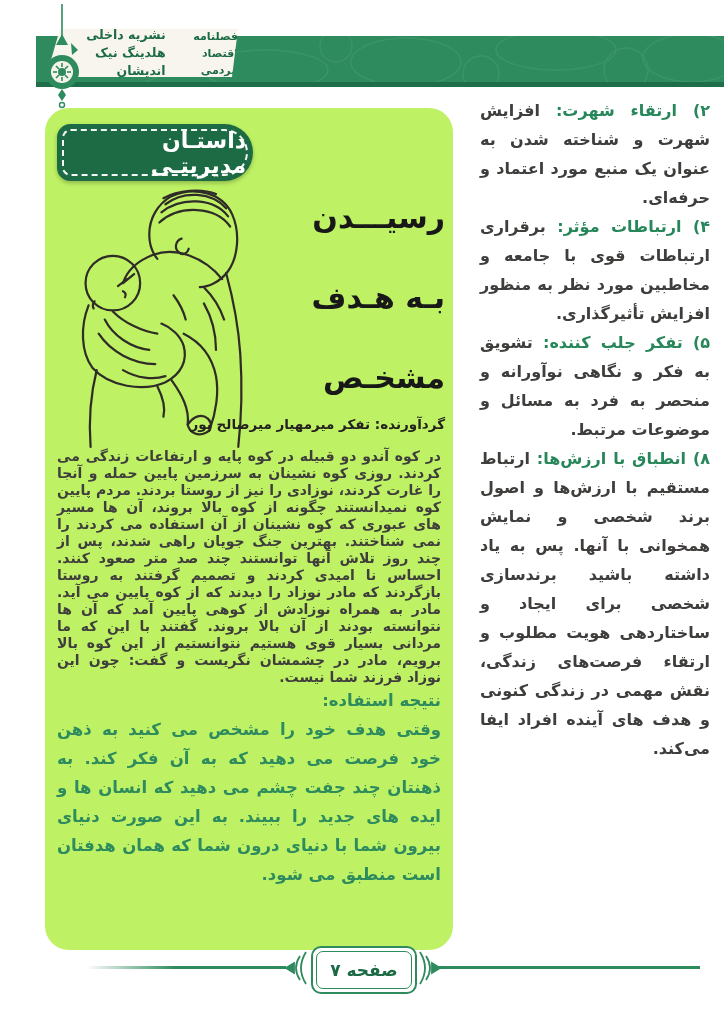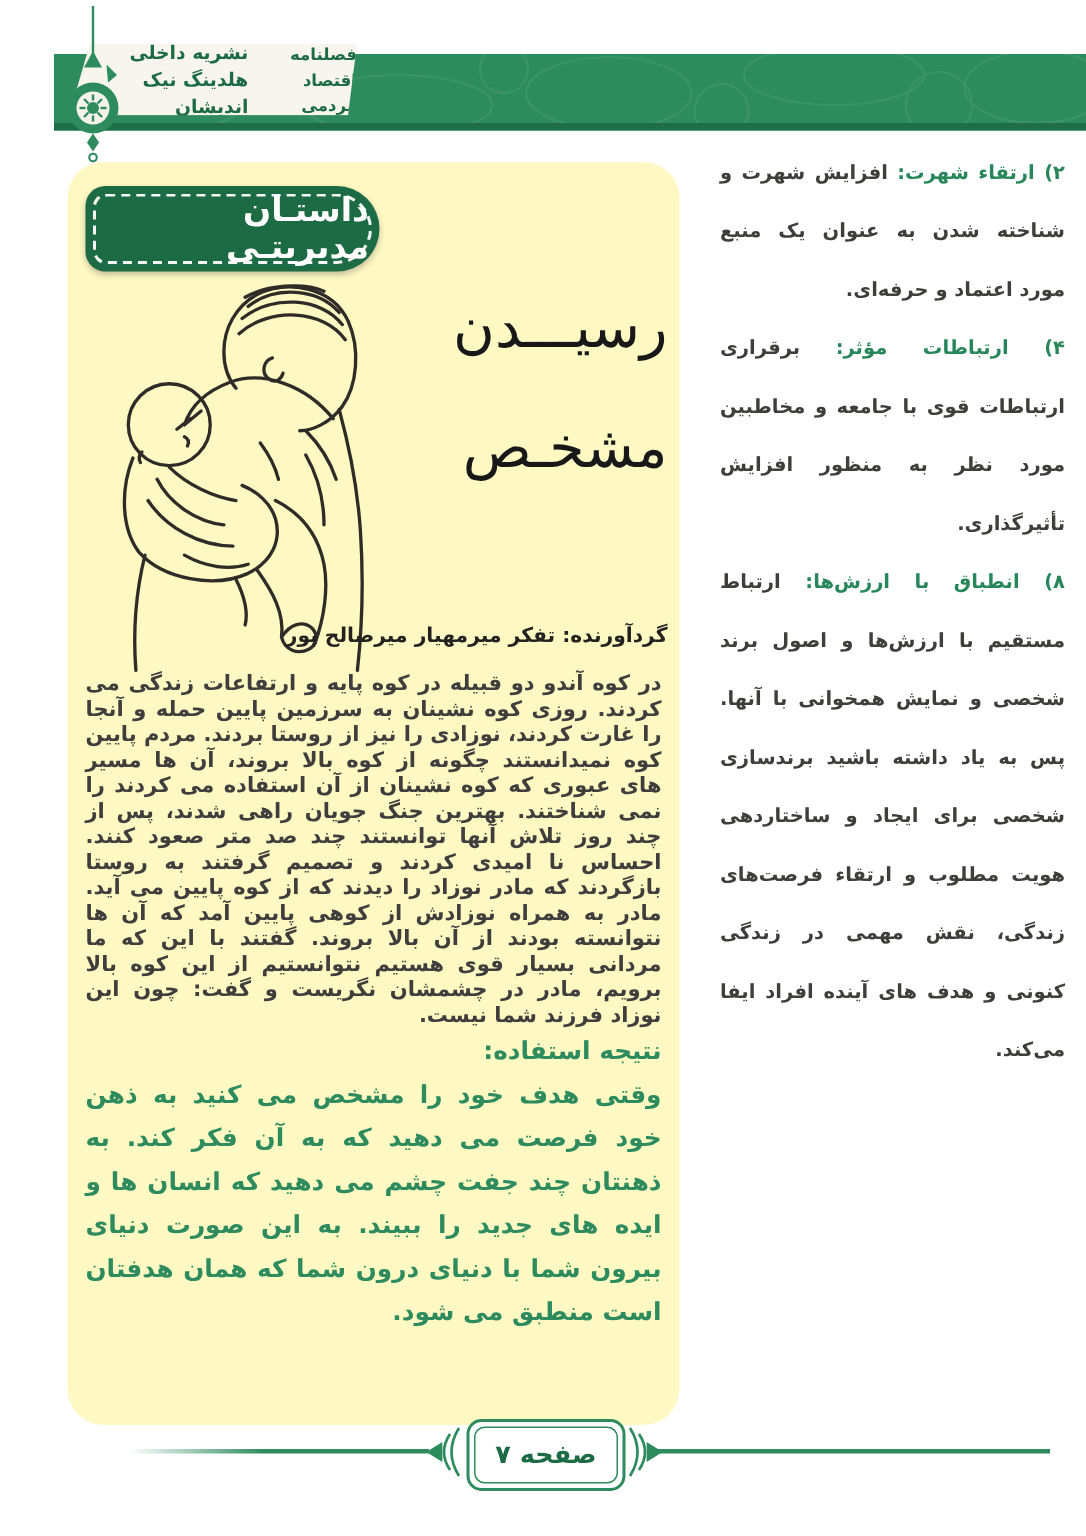--- a/index.html
+++ b/index.html
@@ -12,40 +12,40 @@
   .band svg{position:absolute;inset:0;width:100%;height:100%;}
   .masthead{position:absolute;left:46px;top:29px;width:192px;height:48px;background:#f7f5ee;
         clip-path:polygon(14px 0,100% 0,calc(100% - 6px) 100%,0 100%);
         display:flex;align-items:center;justify-content:center;
         z-index:3;filter:drop-shadow(0 2px 2px rgba(0,0,0,.25));}
   .masthead .l1{font-size:11px;font-weight:bold;color:#1d6b45;line-height:17px;}
   .masthead .l2{font-size:12.5px;font-weight:bold;color:#1d6b45;line-height:18px;}
   .logo{position:absolute;left:40px;top:4px;z-index:4;}
 
   
-  .panel{position:absolute;left:45px;top:108px;width:408px;height:842px;background:#fef9c3;
+  .panel{position:absolute;left:45px;top:108px;width:408px;height:842px;background:#bef264;
          border-radius:24px;overflow:hidden;}
   .badge{position:absolute;left:12px;top:16px;width:196px;height:57px;background:#1d6b45;
          border-radius:14px 30px 30px 14px;box-shadow:0 2px 4px rgba(0,0,0,.25);}
   .badge-inner{position:absolute;inset:5px;border:2px dashed rgba(255,255,255,.95);
          border-radius:9px 24px 24px 9px;display:flex;align-items:center;justify-content:center;}
   .badge-inner span{color:#fff;font-size:22px;font-weight:bold;letter-spacing:0;}
   .illus{position:absolute;left:6px;top:74px;}
   .title{position:absolute;right:8px;top:70px;text-align:right;color:#181818;}
-  .title div{font-size:38px;font-weight:normal;line-height:80px;}
+  .title div{font-size:30px;font-weight:bold;line-height:80px;}
   .byline{position:absolute;right:8px;top:308px;font-size:13.5px;font-weight:bold;color:#24221f;}
   .article-text{position:absolute;right:12px;left:12px;top:340px;}
   .article-text p{margin:0;font-weight:bold;}
   .story{font-size:14px;line-height:17px;color:#3f3e3c;text-align:justify;text-align-last:right;}
   .concl-h{font-size:16.5px;line-height:29px;color:#2e8b5e;}
   .concl{font-size:16.5px;line-height:29px;color:#2e8b5e;text-align:justify;text-align-last:right;}
 
   
   .tips{position:absolute;left:480px;top:96px;width:230px;}
-  .tips p{margin:0;font-size:13px;line-height:39px;font-weight:bold;color:#3f3e3c;
+  .tips p{margin:0;font-size:16px;line-height:29px;font-weight:bold;color:#3f3e3c;
           text-align:justify;text-align-last:right;}
   .tip-num,.tip-title{color:#27875a;}
 
   
   .footer{position:absolute;left:0;top:940px;width:697px;height:60px;}
   .rule-l{position:absolute;left:86px;top:26px;width:200px;height:3px;
           background:linear-gradient(to left,#2e8b5e 55%,rgba(46,139,94,0));}
   .rule-r{position:absolute;left:438px;top:26px;width:262px;height:3px;background:#2e8b5e;}
   .orn{position:absolute;top:4px;}
   .orn-l{left:284px;} .orn-r{left:416px;}
@@ -138,35 +138,37 @@
         <path d="M104 202 C110 214 112 224 110 232"></path>
         <path d="M134 240 c2 8 10 12 18 8 c6 -3 6 -10 2 -14 c-6 -5 -14 -3 -20 6"></path>
         <path d="M150 104 C158 112 166 124 170 136"></path>
         <path d="M150 120 C158 134 162 150 162 166"></path>
         <path d="M120 112 C126 120 130 128 132 136"></path>
       </g>
     </svg>
 
     <div class="title">
       <div>رسیـــدن</div>
+      <div>بـه هـدف</div>
       <div>مشخـص</div>
     </div>
 
     <div class="byline">گردآورنده: تفکر میرمهیار میرصالح پور</div>
 
     <div class="article-text">
       <p class="story">در کوه آندو دو قبیله در کوه پایه و ارتفاعات زندگی می کردند. روزی کوه نشینان به سرزمین پایین حمله و آنجا را غارت کردند، نوزادی را نیز از روستا بردند. مردم پایین کوه نمیدانستند چگونه از کوه بالا بروند، آن ها مسیر های عبوری که کوه نشینان از آن استفاده می کردند را نمی شناختند. بهترین جنگ جویان راهی شدند، پس از چند روز تلاش آنها توانستند چند صد متر صعود کنند. احساس نا امیدی کردند و تصمیم گرفتند به روستا بازگردند که مادر نوزاد را دیدند که از کوه پایین می آید. مادر به همراه نوزادش از کوهی پایین آمد که آن ها نتوانسته بودند از آن بالا بروند. گفتند با این که ما مردانی بسیار قوی هستیم نتوانستیم از این کوه بالا برویم، مادر در چشمشان نگریست و گفت: چون این نوزاد فرزند شما نیست.</p>
       <p class="concl-h">نتیجه استفاده:</p>
       <p class="concl">وقتی هدف خود را مشخص می کنید به ذهن خود فرصت می دهید که به آن فکر کند. به ذهنتان چند جفت چشم می دهید که انسان ها و ایده های جدید را ببیند. به این صورت دنیای بیرون شما با دنیای درون شما که همان هدفتان است منطبق می شود.</p>
     </div>
   </div>
 
   <div class="tips">
     <p><span class="tip-num">۲)</span> <span class="tip-title">ارتقاء شهرت:</span> <span>افزایش شهرت و شناخته شدن به عنوان یک منبع مورد اعتماد و حرفه‌ای.</span></p>
     <p><span class="tip-num">۴)</span> <span class="tip-title">ارتباطات مؤثر:</span> <span>برقراری ارتباطات قوی با جامعه و مخاطبین مورد نظر به منظور افزایش تأثیرگذاری.</span></p>
+    <p><span class="tip-num">۵)</span> <span class="tip-title">تفکر جلب کننده:</span> <span>تشویق به فکر و نگاهی نوآورانه و منحصر به فرد به مسائل و موضوعات مرتبط.</span></p>
     <p><span class="tip-num">۸)</span> <span class="tip-title">انطباق با ارزش‌ها:</span> <span>ارتباط مستقیم با ارزش‌ها و اصول برند شخصی و نمایش همخوانی با آنها. پس به یاد داشته باشید برندسازی شخصی برای ایجاد و ساختاردهی هویت مطلوب و ارتقاء فرصت‌های زندگی، نقش مهمی در زندگی کنونی و هدف های آینده افراد ایفا می‌کند.</span></p>
   </div>
 
   <div class="footer">
     <div class="rule-l"></div>
     <div class="rule-r"></div>
     <svg class="orn orn-l" width="26" height="48" viewBox="0 0 26 48">
       <g fill="none" stroke="#2e8b5e" stroke-width="1.8">
         <path d="M22 8 q-10 16 0 32"></path>
           <path d="M16 12 q-8 12 0 24"></path>

